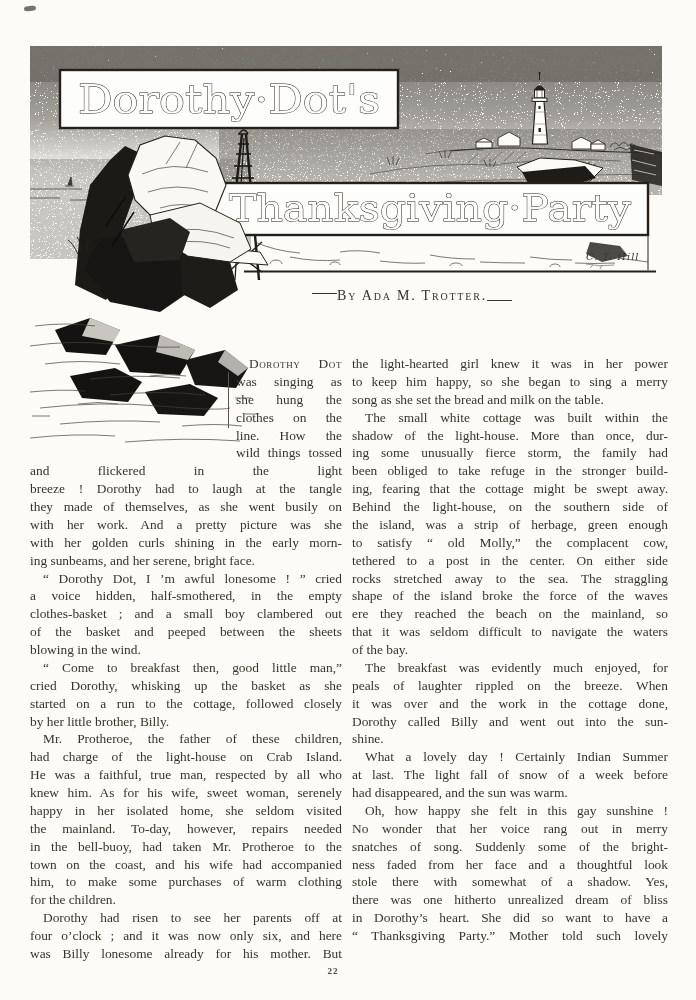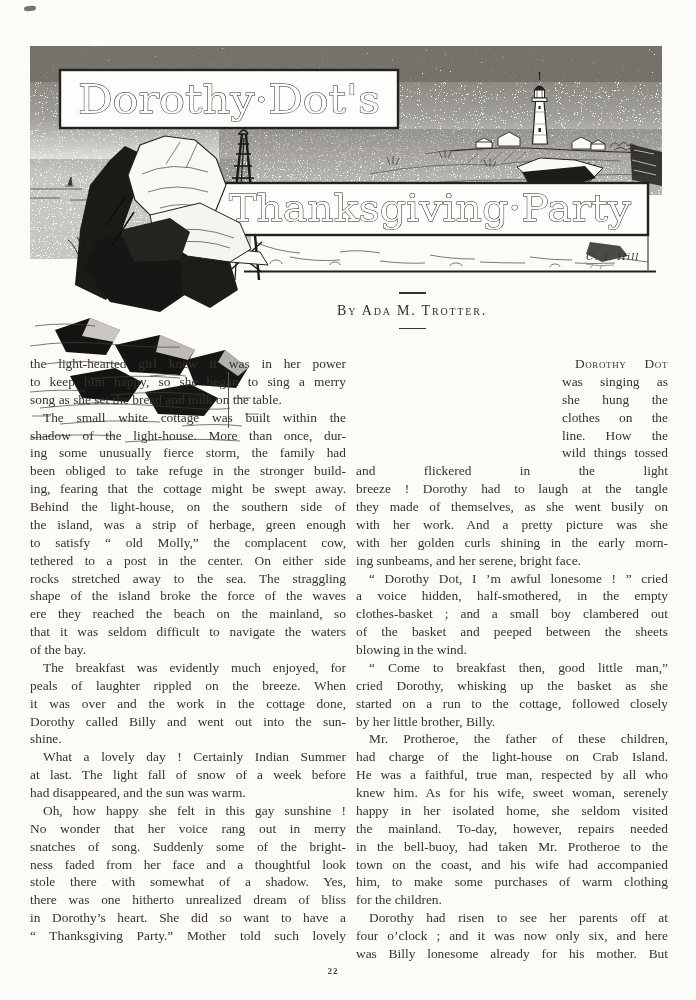--- a/index.html
+++ b/index.html
@@ -9,21 +9,21 @@
     font-family:"Liberation Serif", serif;
   }
   .corner-mark{
     position:absolute; left:24px; top:6px; width:12px; height:5px;
     background:#4a463f; border-radius:40%/60%; opacity:.75;
     transform:rotate(-4deg);
   }
   .art{ position:absolute; left:30px; top:46px; width:632px; height:404px; }
   .byline-block{
     position:absolute; left:312px; top:288px; width:200px;
-    display:flex; flex-direction:column; align-items:center;
+    display:flex; flex-direction:row; align-items:center;
   }
   .byline-rule{ width:27px; height:1.6px; background:#37332c; margin:4px 0 9px 0; }
   .byline-rule.bottom{ margin:9px 0 0 0; }
   .byline-text{
     font-variant:small-caps; font-size:14px; letter-spacing:1.8px;
     color:#35312a; white-space:nowrap;
   }
   .columns{
     position:absolute; left:30px; top:355px; width:638px;
     display:flex; gap:10px; color:#37332c;
@@ -237,55 +237,20 @@
     </svg>
   </div>
 
   <div class="byline-block">
     <div class="byline-rule"></div>
     <div class="byline-text">By Ada M. Trotter.</div>
     <div class="byline-rule bottom"></div>
   </div>
 
   <div class="columns">
-    <div class="col right" id="col-right">
-        <div class="line">the light-hearted girl knew it was in her power</div>
-        <div class="line">to keep him happy, so she began to sing a merry</div>
-        <div class="line end">song as she set the bread and milk on the table.</div>
-        <div class="line indent">The small white cottage was built within the</div>
-        <div class="line">shadow of the light-house.  More than once, dur-</div>
-        <div class="line">ing some unusually fierce storm, the family had</div>
-        <div class="line">been obliged to take refuge in the stronger build-</div>
-        <div class="line">ing, fearing that the cottage might be swept away.</div>
-        <div class="line">Behind the light-house, on the southern side of</div>
-        <div class="line">the island, was a strip of herbage, green enough</div>
-        <div class="line">to satisfy “ old Molly,” the complacent cow,</div>
-        <div class="line">tethered to a post in the center.  On either side</div>
-        <div class="line">rocks stretched away to the sea.  The straggling</div>
-        <div class="line">shape of the island broke the force of the waves</div>
-        <div class="line">ere they reached the beach on the mainland, so</div>
-        <div class="line">that it was seldom difficult to navigate the waters</div>
-        <div class="line end">of the bay.</div>
-        <div class="line indent">The breakfast was evidently much enjoyed, for</div>
-        <div class="line">peals of laughter rippled on the breeze.   When</div>
-        <div class="line">it was over and the work in the cottage done,</div>
-        <div class="line">Dorothy called Billy and went out into the sun-</div>
-        <div class="line end">shine.</div>
-        <div class="line indent">What a lovely day !  Certainly Indian Summer</div>
-        <div class="line">at last.   The light fall of snow of a week before</div>
-        <div class="line end">had disappeared, and the sun was warm.</div>
-        <div class="line indent">Oh, how happy she felt in this gay sunshine !</div>
-        <div class="line">No wonder that her voice rang out in merry</div>
-        <div class="line">snatches of song.   Suddenly some of the bright-</div>
-        <div class="line">ness faded from her face and a thoughtful look</div>
-        <div class="line">stole there with somewhat of a shadow.   Yes,</div>
-        <div class="line">there was one hitherto unrealized dream of bliss</div>
-        <div class="line">in Dorothy’s heart.  She did so want to have a</div>
-        <div class="line">“ Thanksgiving Party.”  Mother told such lovely</div>
-      </div>
     <div class="col left" id="col-left">
       <div class="art-spacer"></div>
     <div class="line indent sc">Dorothy Dot</div>
         <div class="line">was singing as</div>
         <div class="line">she hung the</div>
         <div class="line">clothes on the</div>
         <div class="line">line.  How the</div>
         <div class="line">wild things tossed and flickered in the light</div>
         <div class="line">breeze !  Dorothy had to laugh at the tangle</div>
         <div class="line">they made of themselves, as she went busily on</div>
@@ -308,17 +273,52 @@
         <div class="line">happy in her isolated home, she seldom visited</div>
         <div class="line">the mainland.   To-day, however, repairs needed</div>
         <div class="line">in the bell-buoy, had taken Mr. Protheroe to the</div>
         <div class="line">town on the coast, and his wife had accompanied</div>
         <div class="line">him, to make some purchases of warm clothing</div>
         <div class="line end">for the children.</div>
         <div class="line indent">Dorothy had risen to see her parents off at</div>
         <div class="line">four o’clock ;  and it was now only six, and here</div>
         <div class="line">was Billy lonesome already for his mother.   But</div>
       </div>
+    <div class="col right" id="col-right">
+        <div class="line">the light-hearted girl knew it was in her power</div>
+        <div class="line">to keep him happy, so she began to sing a merry</div>
+        <div class="line end">song as she set the bread and milk on the table.</div>
+        <div class="line indent">The small white cottage was built within the</div>
+        <div class="line">shadow of the light-house.  More than once, dur-</div>
+        <div class="line">ing some unusually fierce storm, the family had</div>
+        <div class="line">been obliged to take refuge in the stronger build-</div>
+        <div class="line">ing, fearing that the cottage might be swept away.</div>
+        <div class="line">Behind the light-house, on the southern side of</div>
+        <div class="line">the island, was a strip of herbage, green enough</div>
+        <div class="line">to satisfy “ old Molly,” the complacent cow,</div>
+        <div class="line">tethered to a post in the center.  On either side</div>
+        <div class="line">rocks stretched away to the sea.  The straggling</div>
+        <div class="line">shape of the island broke the force of the waves</div>
+        <div class="line">ere they reached the beach on the mainland, so</div>
+        <div class="line">that it was seldom difficult to navigate the waters</div>
+        <div class="line end">of the bay.</div>
+        <div class="line indent">The breakfast was evidently much enjoyed, for</div>
+        <div class="line">peals of laughter rippled on the breeze.   When</div>
+        <div class="line">it was over and the work in the cottage done,</div>
+        <div class="line">Dorothy called Billy and went out into the sun-</div>
+        <div class="line end">shine.</div>
+        <div class="line indent">What a lovely day !  Certainly Indian Summer</div>
+        <div class="line">at last.   The light fall of snow of a week before</div>
+        <div class="line end">had disappeared, and the sun was warm.</div>
+        <div class="line indent">Oh, how happy she felt in this gay sunshine !</div>
+        <div class="line">No wonder that her voice rang out in merry</div>
+        <div class="line">snatches of song.   Suddenly some of the bright-</div>
+        <div class="line">ness faded from her face and a thoughtful look</div>
+        <div class="line">stole there with somewhat of a shadow.   Yes,</div>
+        <div class="line">there was one hitherto unrealized dream of bliss</div>
+        <div class="line">in Dorothy’s heart.  She did so want to have a</div>
+        <div class="line">“ Thanksgiving Party.”  Mother told such lovely</div>
+      </div>
   </div>
 
   <div class="page-num">22</div>
 
 </div>
 
 </body></html>

